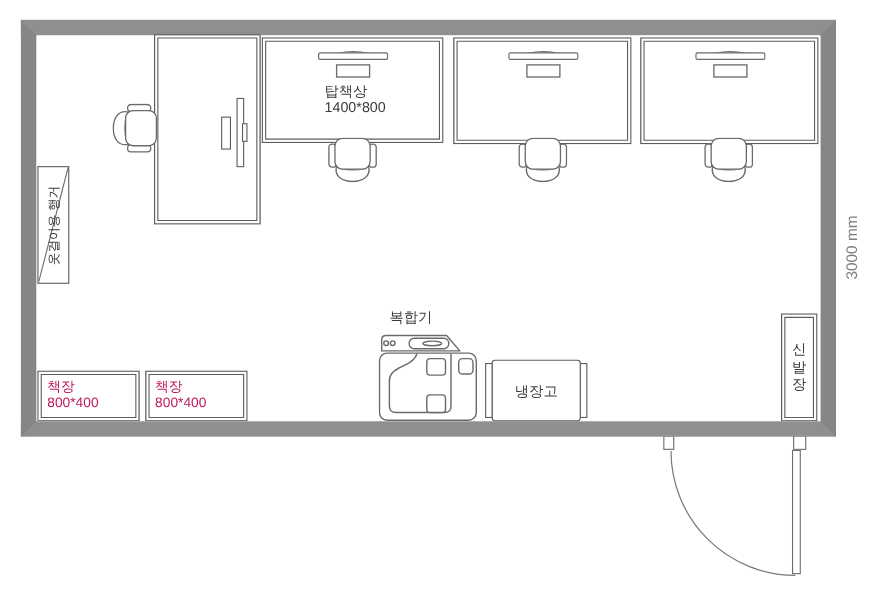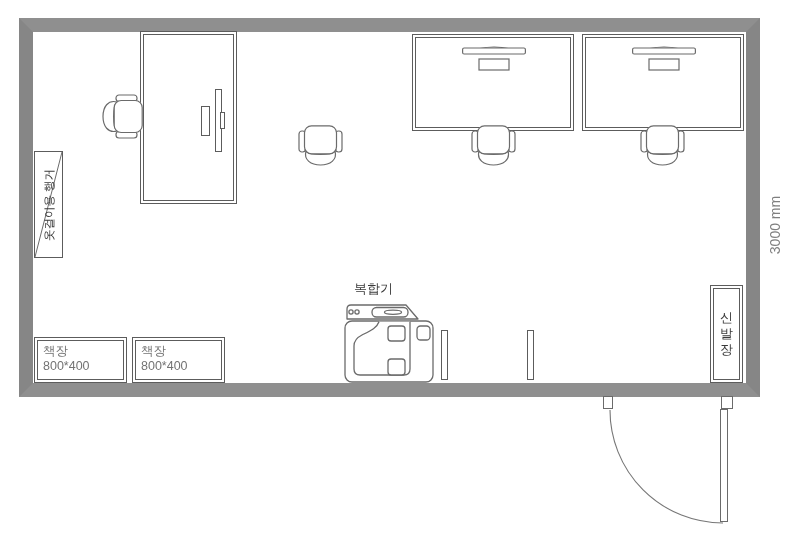--- a/index.html
+++ b/index.html
@@ -6,21 +6,21 @@
   #stage{position:relative;width:804px;height:541px;background:#fff;overflow:hidden;
          font-family:"Liberation Sans","DejaVu Sans",sans-serif;}
   
   .room{position:absolute;left:19px;top:18px;width:741px;height:379px;box-sizing:border-box;
         border-top:14px solid #8f8f8f;border-bottom:14px solid #8f8f8f;
         border-left:14px solid #868686;border-right:14px solid #868686;background:#fff;}
   
   .item{position:absolute;box-sizing:border-box;background:#fff;border:1px solid #5c5c5c;}
   .dbl{box-shadow:inset 0 0 0 2px #fff, inset 0 0 0 3px #5c5c5c;}
   .lbl{color:#3a3a3a;font-size:13px;line-height:15px;white-space:nowrap;}
-  .lbl-sm{color:#737373;font-size:12.5px;line-height:14.5px;white-space:nowrap;}
+  .lbl-sm{color:#be185d;font-size:12.5px;line-height:14.5px;white-space:nowrap;}
   .dim{position:absolute;color:#7f7f7f;font-size:14px;white-space:nowrap;}
   svg{display:block;}
   .abs{position:absolute;}
 </style>
 </head>
 <body>
 
 <div id="stage">
 
   <div class="room"></div>
@@ -35,20 +35,35 @@
     <svg width="45" height="41" viewBox="0 0 45 41">
       <g fill="#fff" stroke="#6b6b6b" stroke-width="1.2">
         <path d="M8,26 C12,30.5 33,30.5 37,26 C39.5,35 32,40 22.5,40 C13,40 5.5,35 8,26 Z"></path>
         <rect x="1" y="6" width="6.5" height="21" rx="3"></rect>
         <rect x="37.5" y="6" width="6.5" height="21" rx="3"></rect>
         <rect x="6.5" y="0.8" width="32" height="28" rx="7"></rect>
       </g>
     </svg>
   </div>
 
+  <div class="item dbl" style="left:238px;top:34px;width:165px;height:96px;">
+    <div class="abs" style="left:56px;top:40px;">
+      <div class="lbl">탑책상</div>
+      <div class="lbl">1400*800</div>
+    </div>
+    <div class="abs" style="left:50px;top:6px;">
+      <svg width="64" height="30" viewBox="0 0 64 30">
+        <g fill="#fff" stroke="#6b6b6b" stroke-width="1.2">
+          <path d="M4,12 Q32,0 60,12"></path>
+          <rect x="0.6" y="7" width="62.8" height="6" rx="1.5"></rect>
+          <rect x="17" y="18" width="30" height="11"></rect>
+        </g>
+      </svg>
+    </div>
+  </div>
 
   <div class="abs" style="left:298px;top:125px;">
     <svg width="45" height="41" viewBox="0 0 45 41">
       <g fill="#fff" stroke="#6b6b6b" stroke-width="1.2">
         <path d="M8,26 C12,30.5 33,30.5 37,26 C39.5,35 32,40 22.5,40 C13,40 5.5,35 8,26 Z"></path>
         <rect x="1" y="6" width="6.5" height="21" rx="3"></rect>
         <rect x="37.5" y="6" width="6.5" height="21" rx="3"></rect>
         <rect x="6.5" y="0.8" width="32" height="28" rx="7"></rect>
       </g>
     </svg>
@@ -129,20 +144,23 @@
         <path d="M35,19.8 C33,26 26,29 18,33 Q10,37 10,44 L10,67 Q10,73 16,73 L60,73 Q66,73 66,67 L66,19.8"></path>
         <rect x="73" y="24" width="13" height="14" rx="3.5"></rect>
         <rect x="44" y="24" width="17" height="15" rx="3"></rect>
         <rect x="44" y="57" width="17" height="16" rx="3"></rect>
       </g>
     </svg>
   </div>
 
   <div class="item" style="left:441px;top:330px;width:7px;height:50px;"></div>
   <div class="item" style="left:527px;top:330px;width:7px;height:50px;"></div>
+  <div class="item" style="left:447px;top:327px;width:81px;height:56px;border-radius:3px;display:flex;align-items:center;justify-content:center;">
+    <div class="lbl">냉장고</div>
+  </div>
 
   <div class="item dbl" style="left:710px;top:285px;width:33px;height:98px;display:flex;flex-direction:column;align-items:center;justify-content:center;">
     <span class="lbl" style="font-size:13px;line-height:16px;">신</span>
     <span class="lbl" style="font-size:13px;line-height:16px;">발</span>
     <span class="lbl" style="font-size:13px;line-height:16px;">장</span>
   </div>
 
   <div class="item" style="left:603px;top:396px;width:10px;height:13px;border-color:#6b6b6b;"></div>
   <div class="item" style="left:721px;top:396px;width:12px;height:13px;border-color:#6b6b6b;"></div>
   <div class="item" style="left:720px;top:409px;width:8px;height:113px;border-color:#6b6b6b;"></div>

